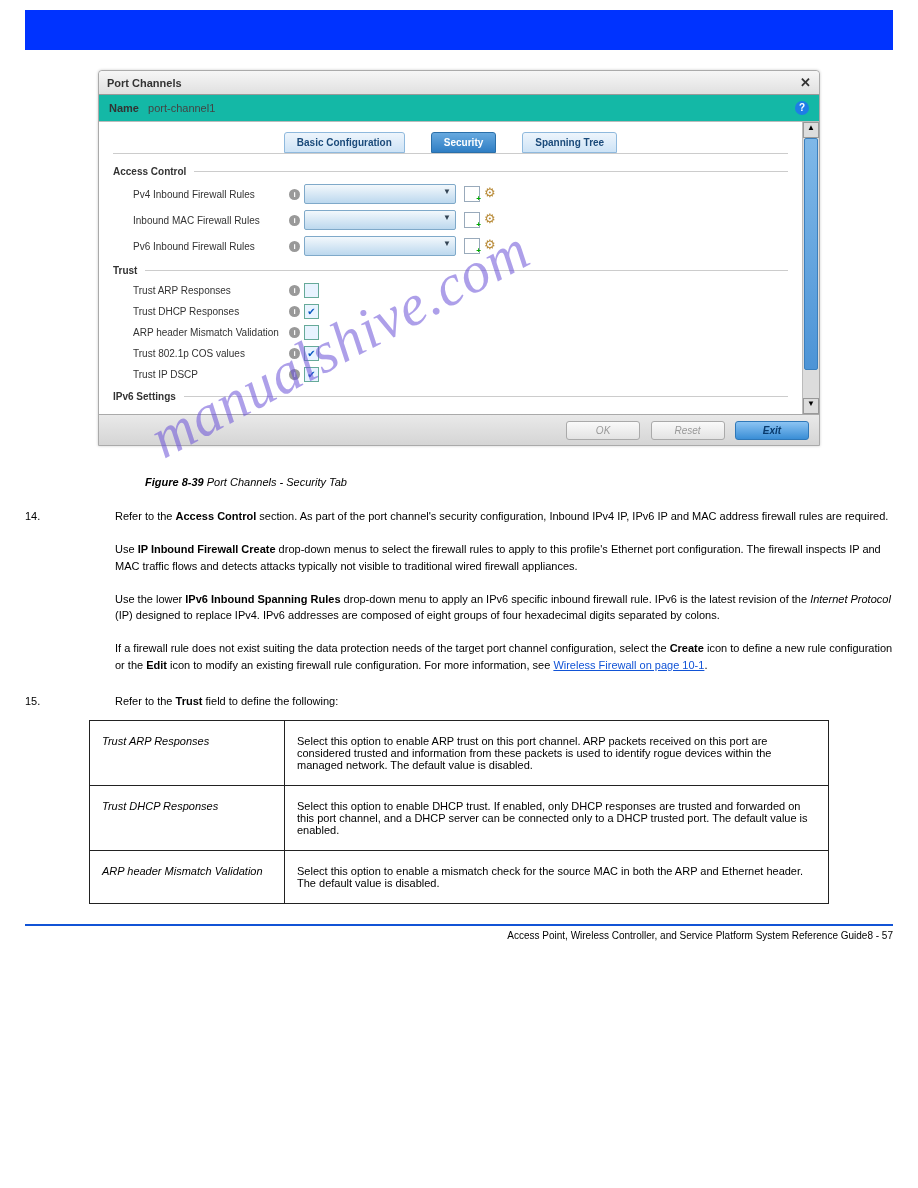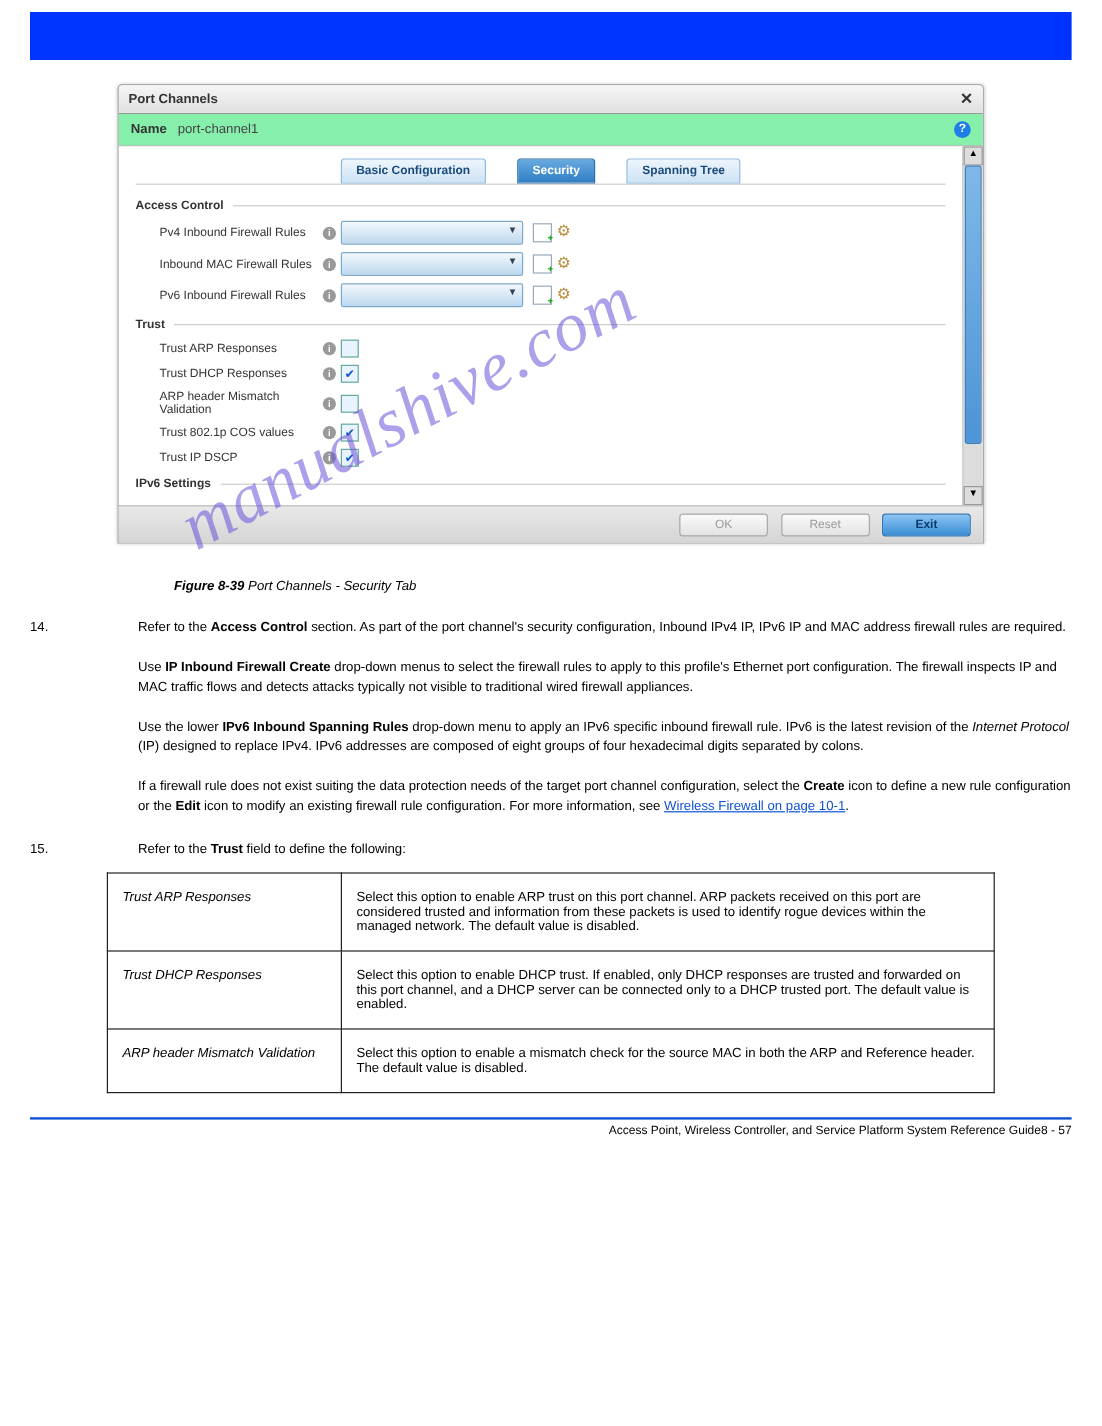--- a/index.html
+++ b/index.html
@@ -30,21 +30,21 @@
     padding: 4px 8px;
     font-size: 11px;
     font-weight: bold;
     color: #333;
     display: flex;
     justify-content: space-between;
     align-items: center;
     border-radius: 4px 4px 0 0;
   }
   .dlg-sub {
-    background: #86efac;
+    background: #14b8a6;
     border-bottom: 1px solid #bbb;
     padding: 6px 10px;
     font-size: 11px;
     color: #444;
     display: flex;
     justify-content: space-between;
     align-items: center;
   }
   .dlg-sub .nm-label { font-weight: bold; color: #333; margin-right: 6px; }
   .help-icon {
@@ -79,21 +79,21 @@
     background: linear-gradient(#eef5fc,#cde3f6);
     border: 1px solid #8fb9dd; color: #1a4a7a;
     border-radius: 3px 3px 0 0; margin: 0 13px;
   }
   .tab.active { background: linear-gradient(#67a9df,#2f7ec4); color: #fff; border-color: #2a6fa9; }
 
   .sect-label { font-size: 10px; font-weight: bold; color: #333; display: flex; align-items: center; margin: 6px 0 4px 0; }
   .sect-label .divline { flex: 1; height: 1px; background: #ccc; margin-left: 8px; }
 
   .row { display: flex; align-items: center; font-size: 10px; color: #333; padding: 3px 0 3px 20px; }
-  .row .lbl { width: 136px; }
+  .row .lbl { width: 156px; }
   .info-icon {
     width: 11px; height: 11px; border-radius: 50%;
     background: #999; color: #fff; font-size: 8px; line-height: 11px; text-align: center;
     margin-right: 4px; font-weight: bold;
   }
   .dd {
     width: 150px; height: 18px;
     background: linear-gradient(#f3f8fc,#bcd8ee);
     border: 1px solid #7fa9c9; border-radius: 2px;
     position: relative; margin-right: 8px;
@@ -114,21 +114,21 @@
   .chk.checked::after { content: "✔"; font-size: 10px; color: #0a58c3; }
 
   .footer-bar {
     background: linear-gradient(#e9e9e9,#d5d5d5);
     border-top: 1px solid #aaa;
     padding: 5px 10px; text-align: right;
   }
   .btn {
     display: inline-block; min-width: 52px; font-size: 10px; text-align: center;
     padding: 3px 10px; margin-left: 6px; border-radius: 3px;
-    border: 1px solid #aaa; background: linear-gradient(#fafafa,#e3e3e3); color: #999;
+    border: 1px solid #aaa; background: linear-gradient(#fafafa,#e3e3e3); color: #999; font-style: italic;
   }
   .btn.primary { background: linear-gradient(#8cc4f3,#3a8ed6); color: #083a6c; border-color: #2f78b8; font-weight: bold; }
 
   .watermark {
     position: absolute; left: 130px; top: 300px; font-size: 58px; color: #6b52d8;
     opacity: 0.55; transform: rotate(-28deg); font-style: italic; font-family: Georgia, serif;
     pointer-events: none; letter-spacing: 1px;
   }
   .page-wrap { position: relative; }
 
@@ -295,21 +295,21 @@
         <tr>
     <td class="col1 ital">Trust ARP Responses</td>
     <td>Select this option to enable ARP trust on this port channel. ARP packets received on this port are considered trusted and information from these packets is used to identify rogue devices within the managed network. The default value is disabled.</td>
   </tr>
   <tr>
     <td class="col1 ital">Trust DHCP Responses</td>
     <td>Select this option to enable DHCP trust. If enabled, only DHCP responses are trusted and forwarded on this port channel, and a DHCP server can be connected only to a DHCP trusted port. The default value is enabled.</td>
   </tr>
   <tr>
     <td class="col1 ital">ARP header Mismatch Validation</td>
-    <td>Select this option to enable a mismatch check for the source MAC in both the ARP and Reference header. The default value is disabled.</td>
+    <td>Select this option to enable a mismatch check for the source MAC in both the ARP and Ethernet header. The default value is disabled.</td>
   </tr>
 </tbody>
     </table>
 
 <div class="footer-line"></div>
 <div class="footer-text">
   <span>Access Point, Wireless Controller, and Service Platform System Reference Guide</span>
   <span>8 - 57</span>
 </div>
 

